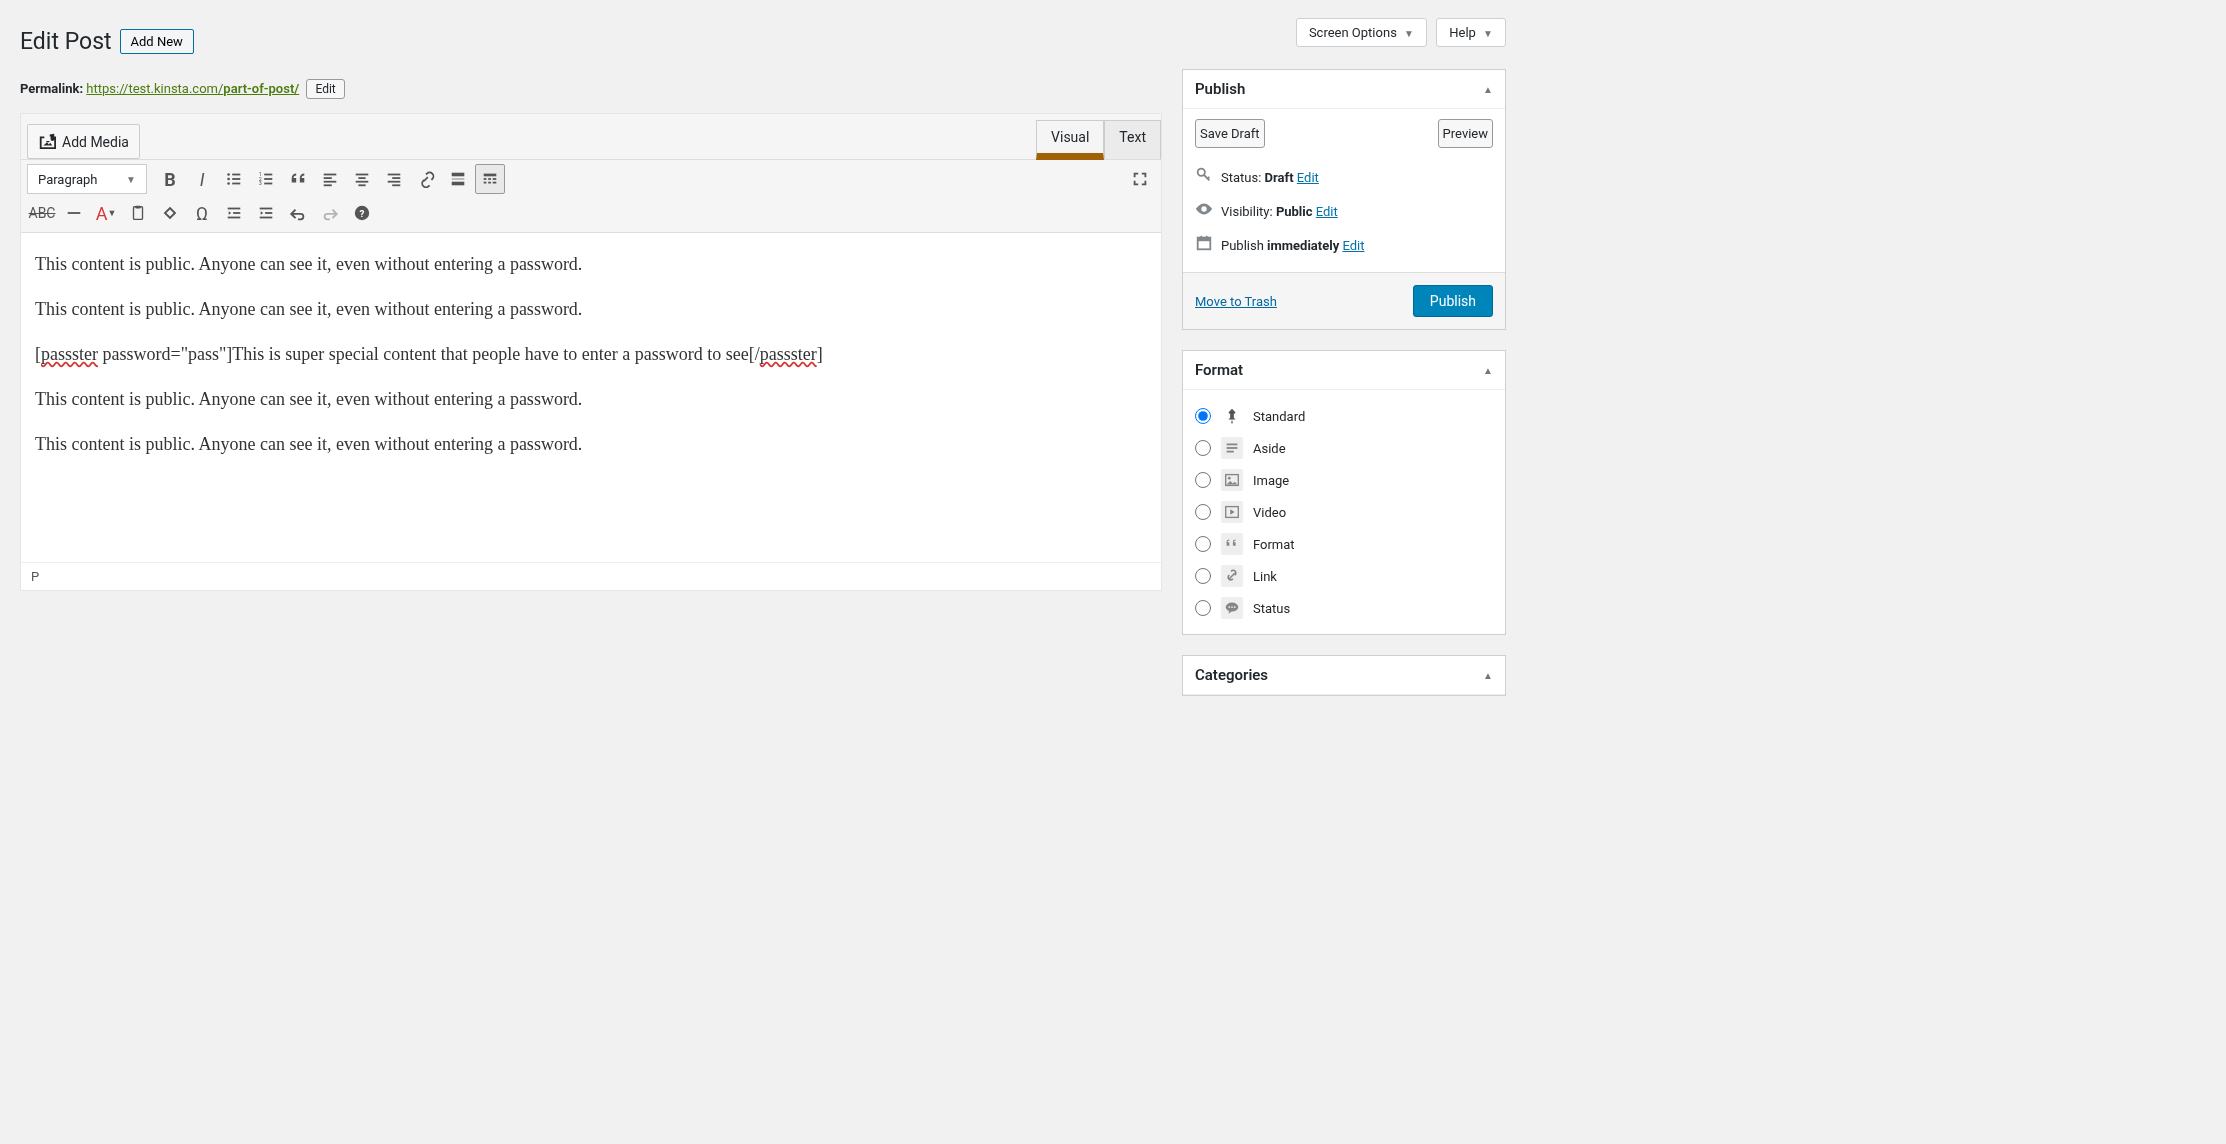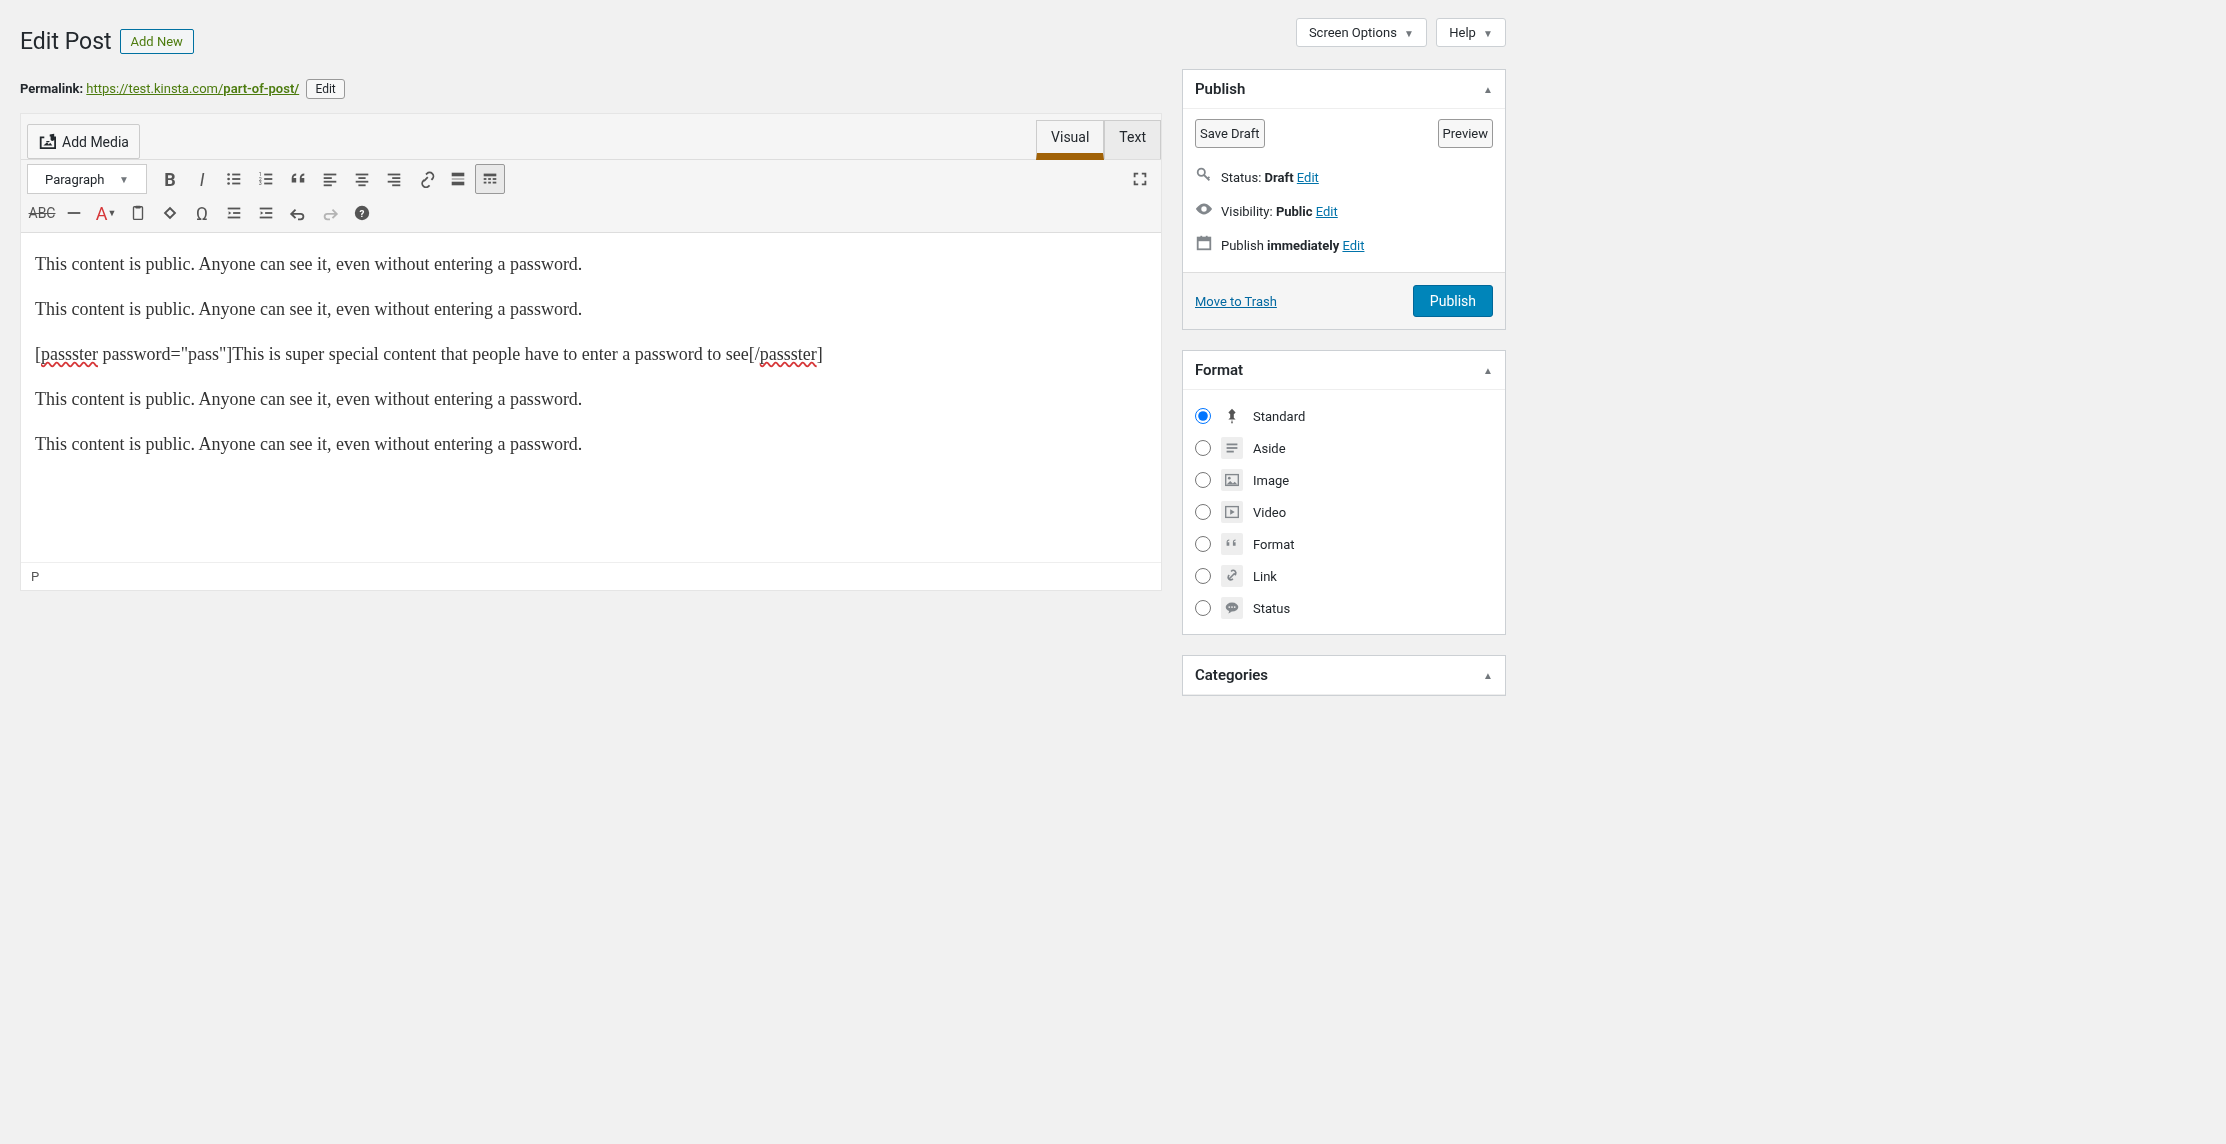--- a/index.html
+++ b/index.html
@@ -3,38 +3,38 @@
 <meta charset="utf-8">
 <style>
 * { box-sizing: border-box; margin: 0; padding: 0; }
 body { font-family: -apple-system, BlinkMacSystemFont, "Segoe UI", Roboto, sans-serif; background: #f1f1f1; color: #23282d; font-size: 13px; }
 .wrap { padding: 10px 20px; max-width: 1526px; }
 .top-tabs { float: right; margin-top: 8px; }
 .top-tab { display: inline-block; background: #fff; border: 1px solid #ccd0d4; border-radius: 3px; padding: 6px 12px; margin-left: 6px; cursor: pointer; }
 .top-tab .tri { font-size: 10px; color: #72777c; margin-left: 4px; }
 .header-row { display: flex; align-items: center; margin: 18px 0 14px; }
 h1.page-title { font-size: 23px; font-weight: 400; margin-right: 8px; }
-.add-new { display: inline-block; border: 1px solid #0071a1; color: #4d7c0f; background: #f3f5f6; padding: 4px 10px; border-radius: 2px; cursor: pointer; font-size: 13px; }
+.add-new { display: inline-block; border: 1px solid #0071a1; color: #000000; background: #f3f5f6; padding: 4px 10px; border-radius: 2px; cursor: pointer; font-size: 13px; }
 .body-cols { display: flex; gap: 20px; }
 .main-col { flex: 1; }
 .side-col { width: 324px; }
 .title-input { width: 100%; font-size: 22px; padding: 8px 14px; border: 1px solid #ccd0d4; background: #fff; height: 46px; }
 .permalink-row { margin: 10px 0 14px; font-size: 13px; }
 .permalink-row a { color: #4d7c0f; text-decoration: underline; }
 .permalink-row .slug { font-weight: 600; }
 .small-btn { display: inline-block; border: 1px solid #999; background: #f7f7f7; padding: 2px 8px; border-radius: 3px; font-size: 12px; cursor: pointer; margin-left: 4px; }
 .editor-box { background: #f5f5f5; border: 1px solid #e5e5e5; }
 .media-row { display: flex; justify-content: space-between; align-items: flex-end; padding: 6px 0 0 6px; }
 .add-media-btn { background: #f7f7f7; border: 1px solid #ccc; padding: 6px 10px; border-radius: 2px; cursor: pointer; display: inline-flex; align-items: center; gap: 6px; font-size: 14px; }
 .editor-tabs { display: flex; }
 .ed-tab { border: 1px solid #ccc; border-bottom: none; padding: 8px 14px; background: #ebebeb; cursor: pointer; font-size: 14px; }
 .ed-tab.active { background: #f5f5f5; border-bottom: 7px solid #a16207; margin-bottom: -1px; }
 .toolbar { background: #f5f5f5; border-top: 1px solid #ddd; padding: 4px 6px; }
 .tb-row { display: flex; align-items: center; flex-wrap: wrap; gap: 2px; }
-.tb-select { border: 1px solid #ccc; background: #fff; padding: 4px 17px; width: 120px; height: 30px; display: flex; align-items: center; justify-content: space-between; cursor: pointer; margin-right: 6px; }
+.tb-select { border: 1px solid #ccc; background: #fff; padding: 4px 10px; width: 120px; height: 30px; display: flex; align-items: center; justify-content: space-between; cursor: pointer; margin-right: 6px; }
 .tb-btn { width: 30px; height: 30px; display: inline-flex; align-items: center; justify-content: center; cursor: pointer; color: #555; font-size: 18px; border-radius: 2px; }
 .tb-btn.boxed { border: 1px solid #999; background: #e9e9e9; }
 .tb-spacer { flex: 1; }
 .content-area { background: #fff; padding: 18px 14px; min-height: 330px; font-family: Georgia, serif; font-size: 18px; line-height: 1.5; color: #333; border-top: 1px solid #ddd; }
 .content-area p { margin-bottom: 18px; }
 .spell { text-decoration: underline wavy #d63638; text-decoration-skip-ink: none; }
 .path-bar { background: #fff; border-top: 1px solid #eee; padding: 6px 10px; font-size: 13px; color: #555; }
 .status-bar { background: #f5f5f5; border-top: 1px solid #ddd; padding: 8px 10px; display: flex; justify-content: space-between; font-size: 13px; color: #555; }
 .panel { background: #fff; border: 1px solid #ccd0d4; margin-bottom: 20px; }
 .panel-head { padding: 10px 12px; border-bottom: 1px solid #eee; display: flex; justify-content: space-between; align-items: center; cursor: pointer; }

